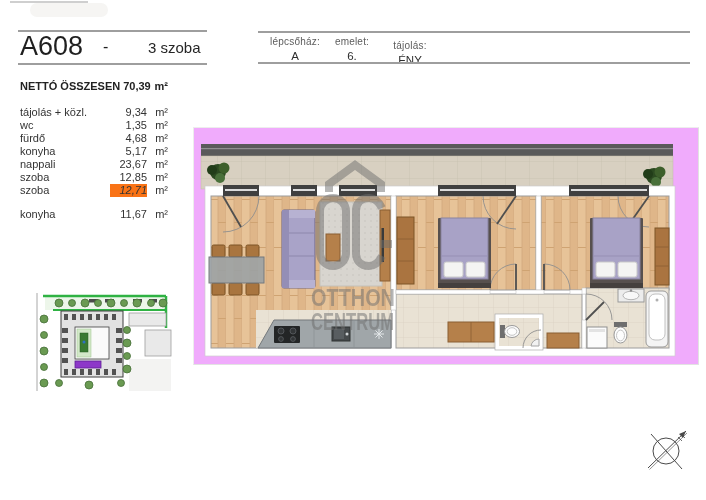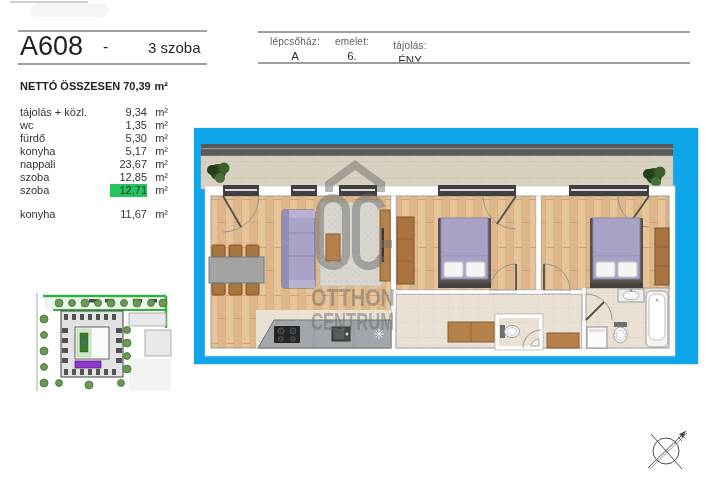--- a/index.html
+++ b/index.html
@@ -23,25 +23,25 @@
   .info-value{font-size:11.5px;color:#2e2e2e;margin-top:3px;}
 
   
   .area-table{position:absolute;left:20px;top:80px;width:148px;}
   .arow{display:flex;font-size:11px;height:13px;line-height:13px;color:#333;}
   .arow .lbl{flex:1;text-align:left;white-space:nowrap;}
   .arow .val{width:37px;text-align:right;}
   .arow .unt{width:21px;text-align:right;}
   .arow.total{font-weight:bold;margin-bottom:13px;color:#222;}
   .arow.terrace{margin-top:11px;}
-  .hl{background:#22c55e;}
+  .hl{background:#f97316;font-style:italic;}
 
   
   .plan-wrap{position:absolute;left:193px;top:127px;width:504px;height:236px;
-    border:1px solid #ededed;border-right-color:#e2e2e2;border-bottom-color:#e2e2e2;background:#0ea5e9;text-align:right;}
+    border:1px solid #ededed;border-right-color:#e2e2e2;border-bottom-color:#e2e2e2;background:#f0abfc;text-align:right;}
   .site-wrap{position:absolute;left:33px;top:283px;width:140px;height:110px;}
   .compass-wrap{position:absolute;left:638px;top:424px;width:60px;height:52px;}
   svg{display:block;}
 </style>
 </head>
 <body>
 
 <div class="top-artifact-blob"></div>
 <div class="top-artifact-line"></div>
 
@@ -77,21 +77,21 @@
     <span class="val">9,34</span>
     <span class="unt">m²</span>
   </div>
   <div class="arow">
     <span class="lbl">wc</span>
     <span class="val">1,35</span>
     <span class="unt">m²</span>
   </div>
   <div class="arow">
     <span class="lbl">fürdő</span>
-    <span class="val">5,30</span>
+    <span class="val">4,68</span>
     <span class="unt">m²</span>
   </div>
   <div class="arow">
     <span class="lbl">konyha</span>
     <span class="val">5,17</span>
     <span class="unt">m²</span>
   </div>
   <div class="arow">
     <span class="lbl">nappali</span>
     <span class="val">23,67</span>

